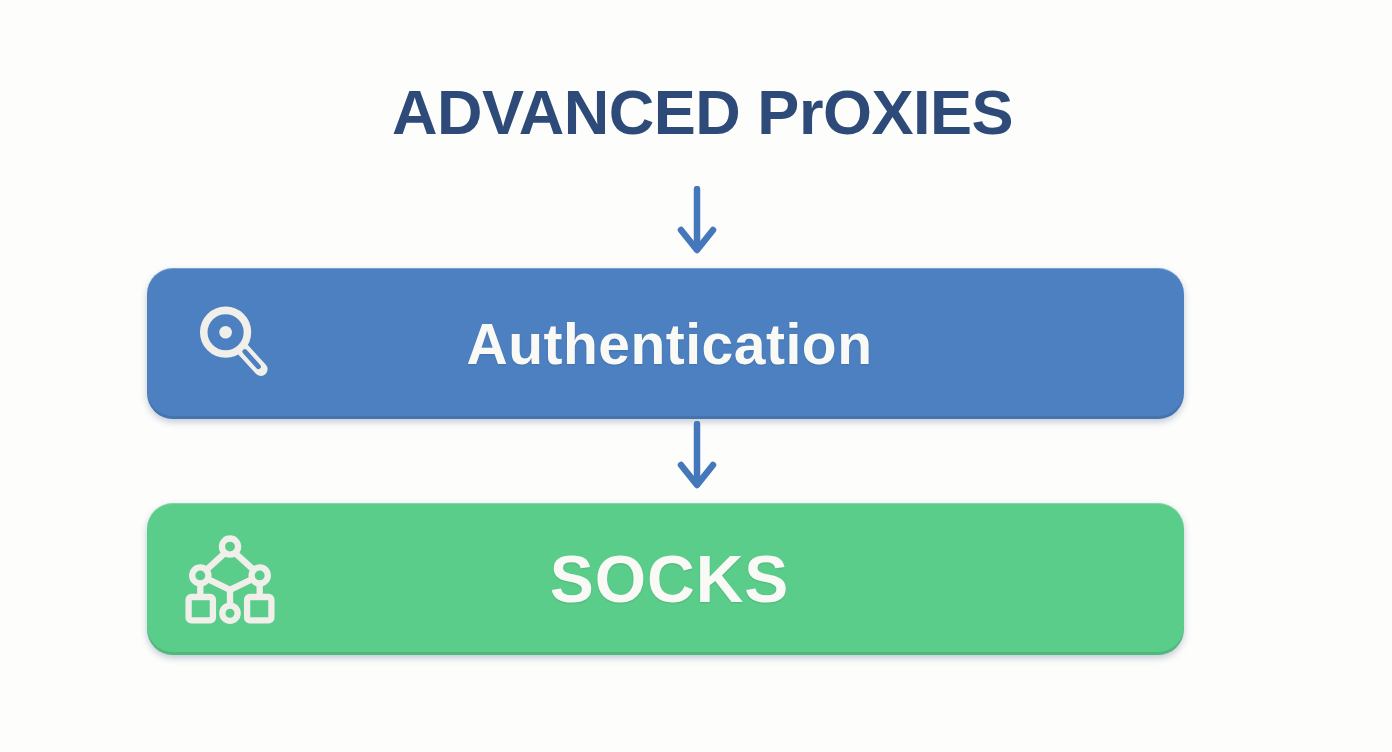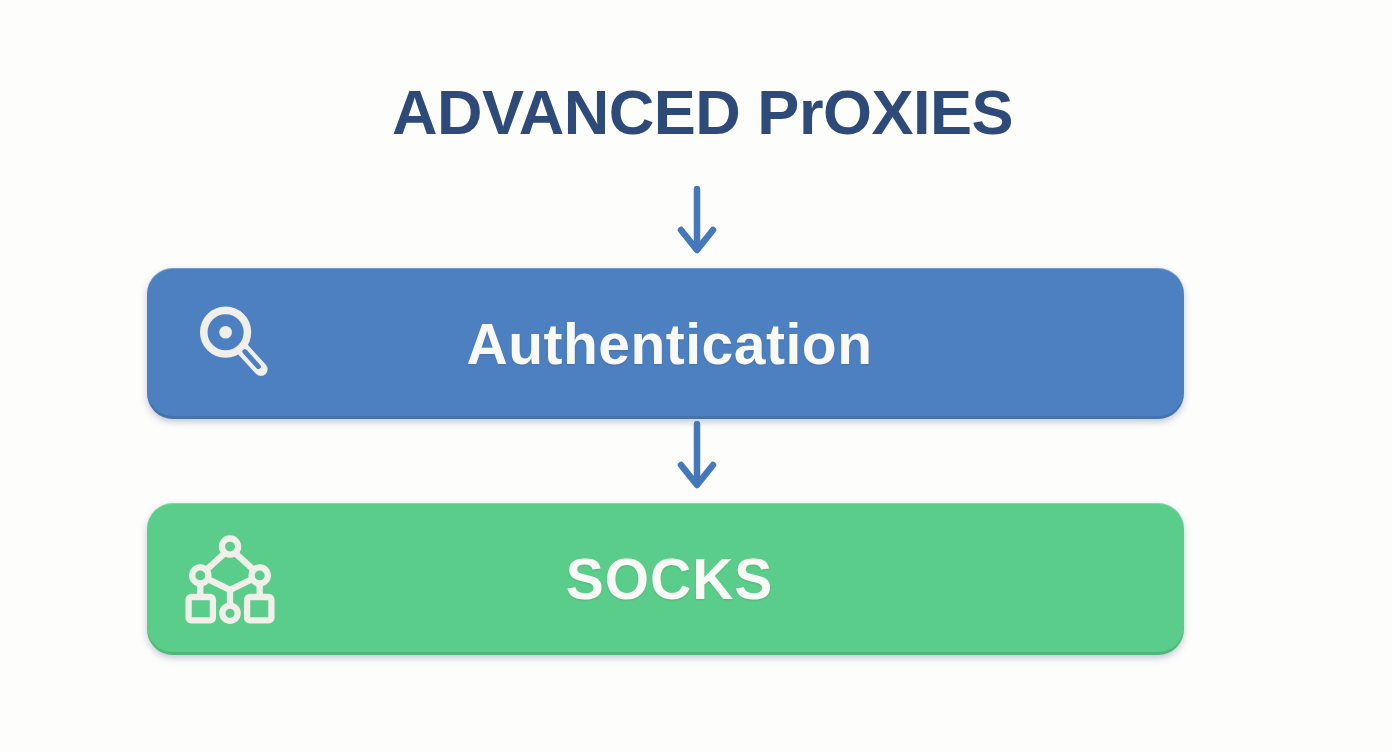--- a/index.html
+++ b/index.html
@@ -38,21 +38,21 @@
   }
   .bar-auth{top:268px;background:var(--auth-fill);}
   .bar-socks{top:503px;background:var(--socks-fill);height:152px;}
   .bar-label{
     font-weight:700;color:var(--bar-text);
     text-shadow:0 1px 2px rgba(0,0,0,.12);
     letter-spacing:0.5px;
     margin-left:8px;
   }
   .bar-auth .bar-label{font-size:57px;}
-  .bar-socks .bar-label{font-size:57px;letter-spacing:1px;}
+  .bar-socks .bar-label{font-size:66px;letter-spacing:1px;}
   .bar-icon{position:absolute;top:50%;transform:translateY(-50%);color:var(--icon);}
   .icon-search{left:45px;width:84px;height:84px;}
   .icon-network{left:38px;width:90px;height:90px;}
 </style>
 </head>
 <body>
 
 <div class="canvas">
 
   <h1 class="title">ADVANCED PrOXIES</h1>

